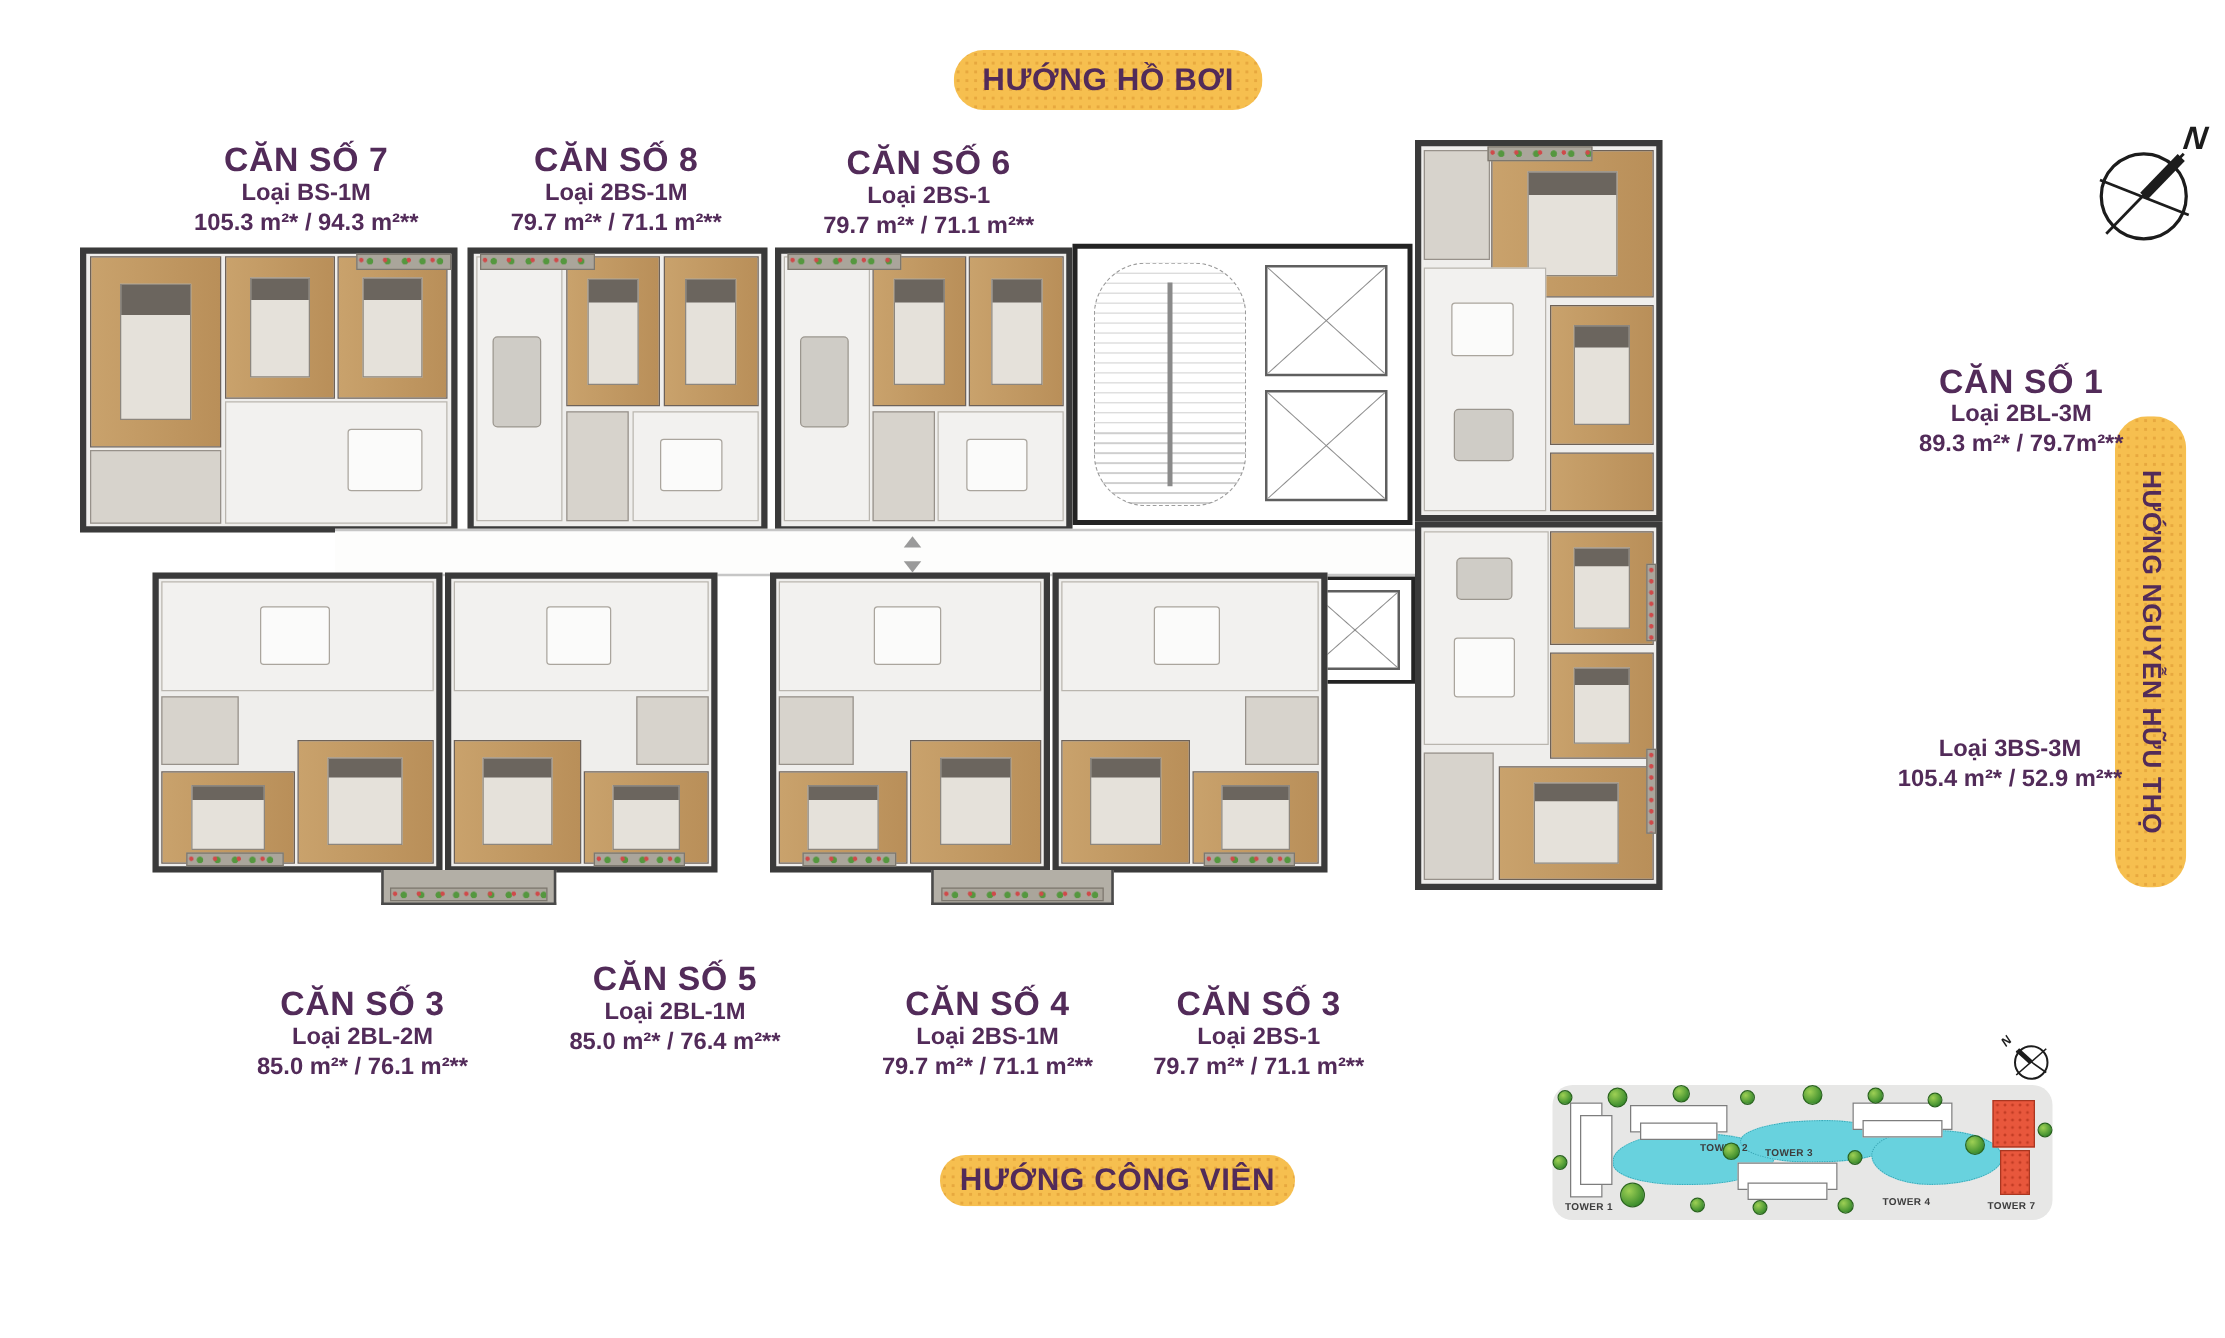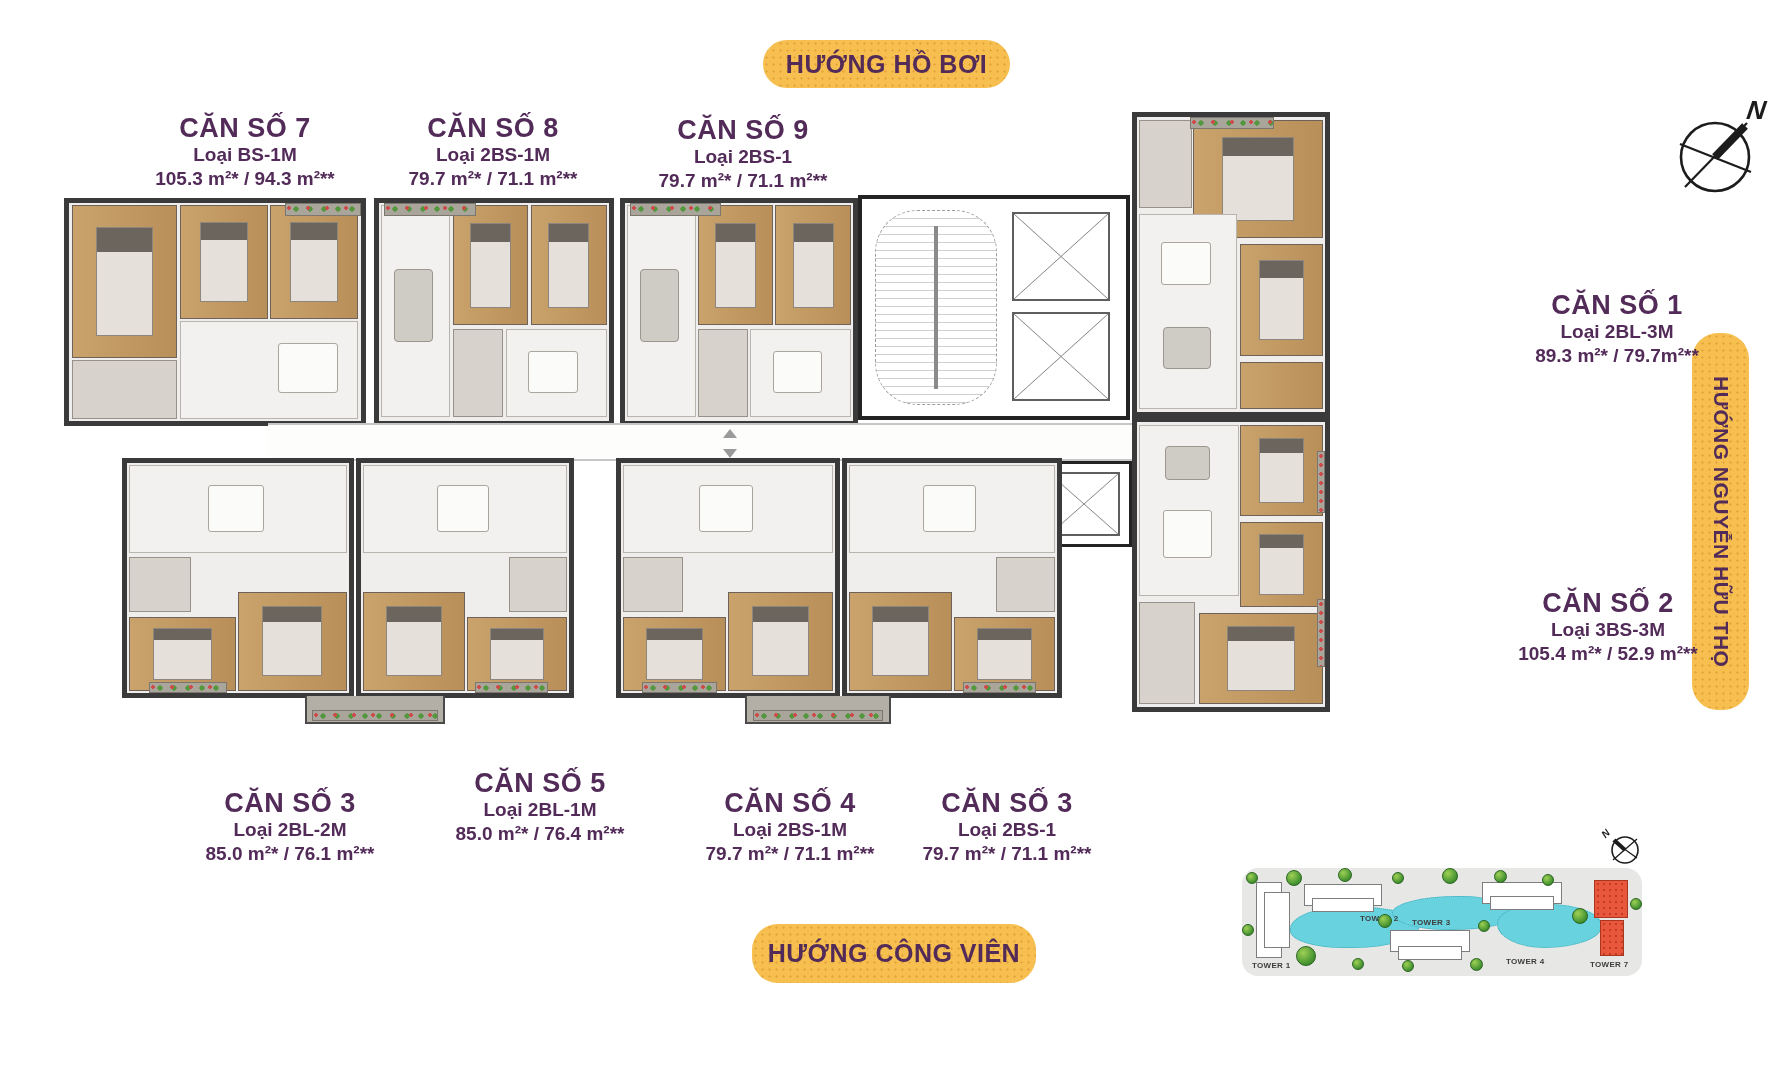--- a/index.html
+++ b/index.html
@@ -71,21 +71,21 @@
   .twlabel { position:absolute; font-size:8px; font-weight:bold; color:#3d3d3d;
              letter-spacing:.3px; white-space:nowrap; }
 </style>
 </head>
 <body>
 
 <div class="pill" style="left:763px; top:40px; width:247px; height:48px; font-size:25px;">
   <span>HƯỚNG HỒ BƠI</span>
 </div>
 
-<div class="pill" style="left:752px; top:924px; width:284px; height:59px; font-size:25px;">
+<div class="pill" style="left:752px; top:924px; width:284px; height:41px; font-size:25px;">
   <span>HƯỚNG CÔNG VIÊN</span>
 </div>
 
 <div class="pill vert" style="left:1692px; top:333px; width:57px; height:377px; font-size:21px;">
   <span>HƯỚNG NGUYỄN HỮU THỌ</span>
 </div>
 
 <div class="abs" style="left:1665px; top:95px; width:110px; height:105px;">
   <svg width="110" height="105" viewBox="0 0 110 105">
     <circle cx="50" cy="62" r="34" fill="none" stroke="#1c1c1c" stroke-width="2.6"></circle>
@@ -100,31 +100,30 @@
   <div class="nm">CĂN SỐ 7</div>
   <div class="tp">Loại BS-1M</div>
   <div class="ar">105.3 m²* / 94.3 m²**</div>
 </div>
 <div class="ulabel" style="left:368px; top:113px; width:250px;">
   <div class="nm">CĂN SỐ 8</div>
   <div class="tp">Loại 2BS-1M</div>
   <div class="ar">79.7 m²* / 71.1 m²**</div>
 </div>
 <div class="ulabel" style="left:618px; top:115px; width:250px;">
-  <div class="nm">CĂN SỐ 9</div>
+  <div class="nm">CĂN SỐ 6</div>
   <div class="tp">Loại 2BS-1</div>
   <div class="ar">79.7 m²* / 71.1 m²**</div>
 </div>
 <div class="ulabel" style="left:1492px; top:290px; width:250px;">
   <div class="nm">CĂN SỐ 1</div>
   <div class="tp">Loại 2BL-3M</div>
   <div class="ar">89.3 m²* / 79.7m²**</div>
 </div>
 <div class="ulabel" style="left:1478px; top:588px; width:260px;">
-  <div class="nm">CĂN SỐ 2</div>
   <div class="tp">Loại 3BS-3M</div>
   <div class="ar">105.4 m²* / 52.9 m²**</div>
 </div>
 <div class="ulabel" style="left:165px; top:788px; width:250px;">
   <div class="nm">CĂN SỐ 3</div>
   <div class="tp">Loại 2BL-2M</div>
   <div class="ar">85.0 m²* / 76.1 m²**</div>
 </div>
 <div class="ulabel" style="left:415px; top:768px; width:250px;">
   <div class="nm">CĂN SỐ 5</div>

